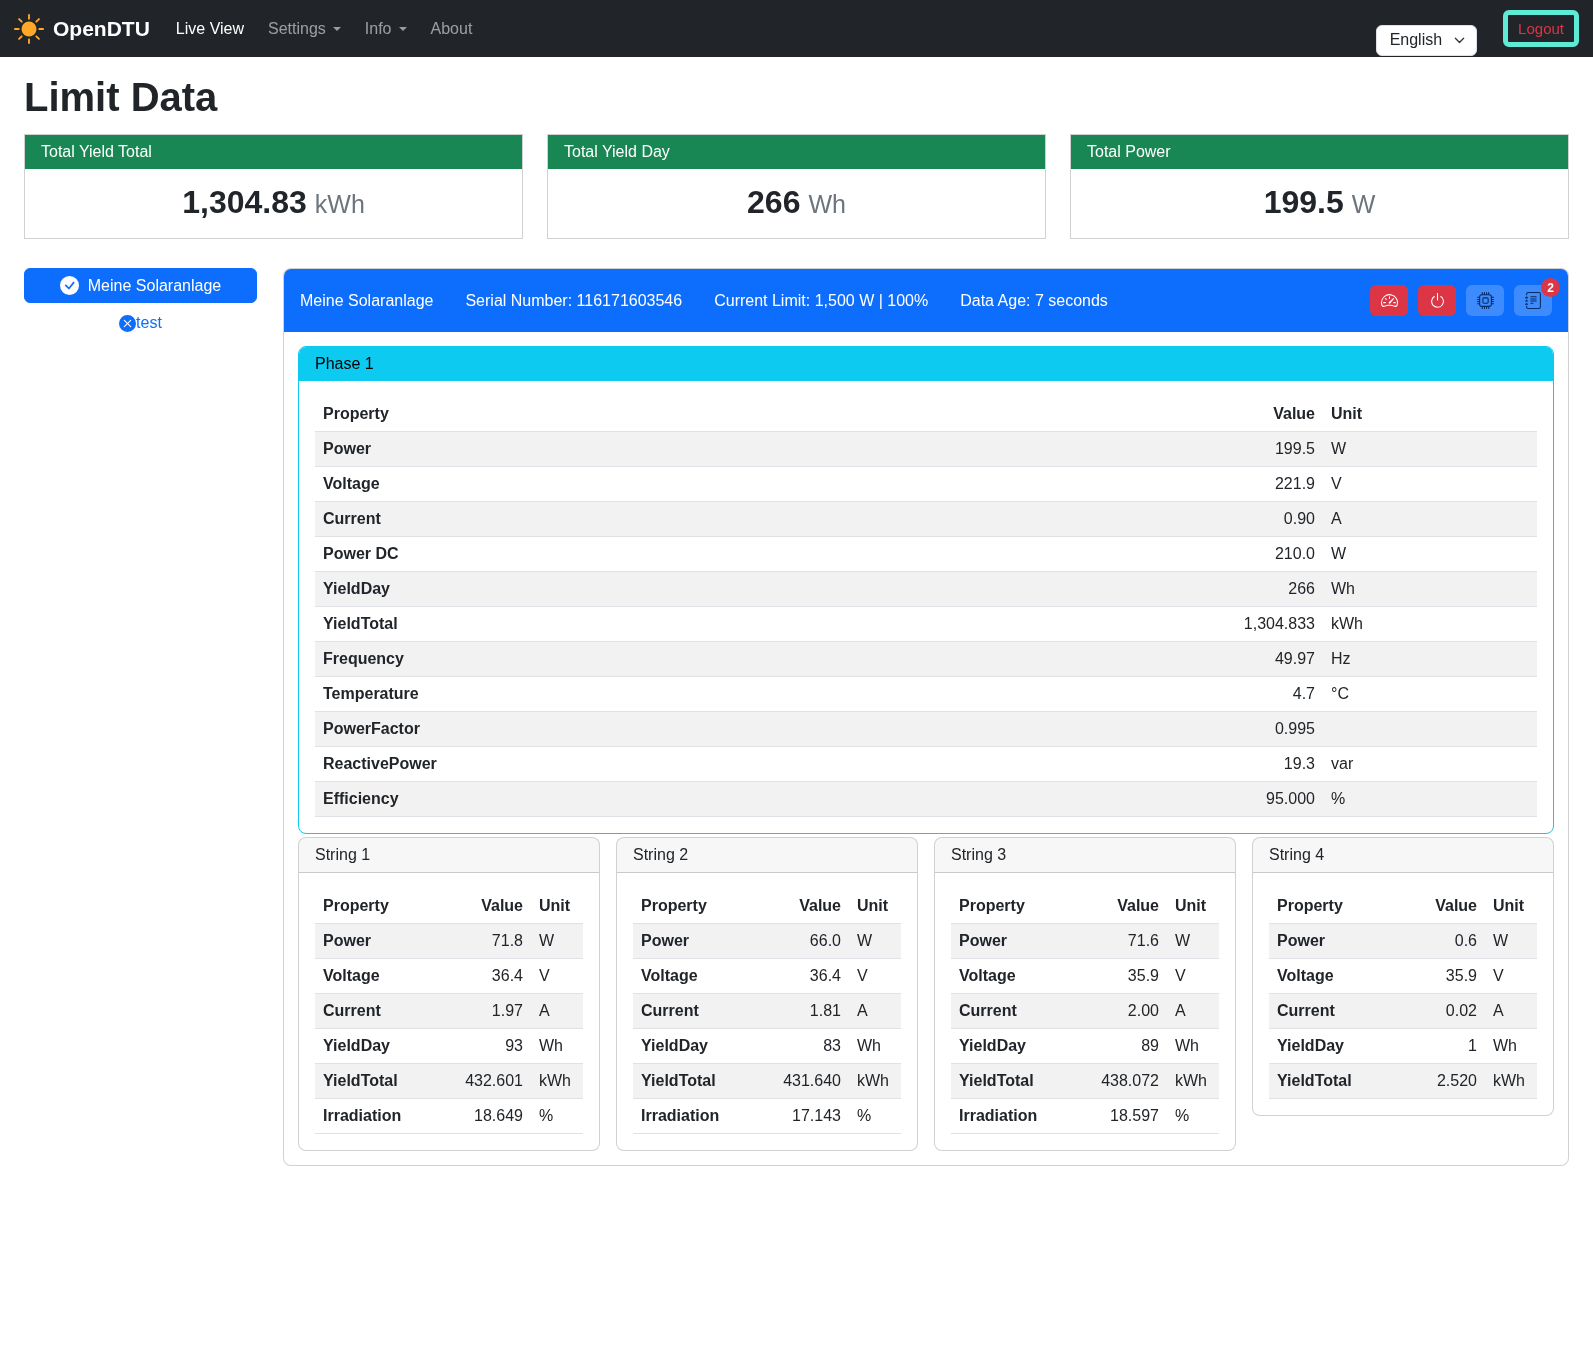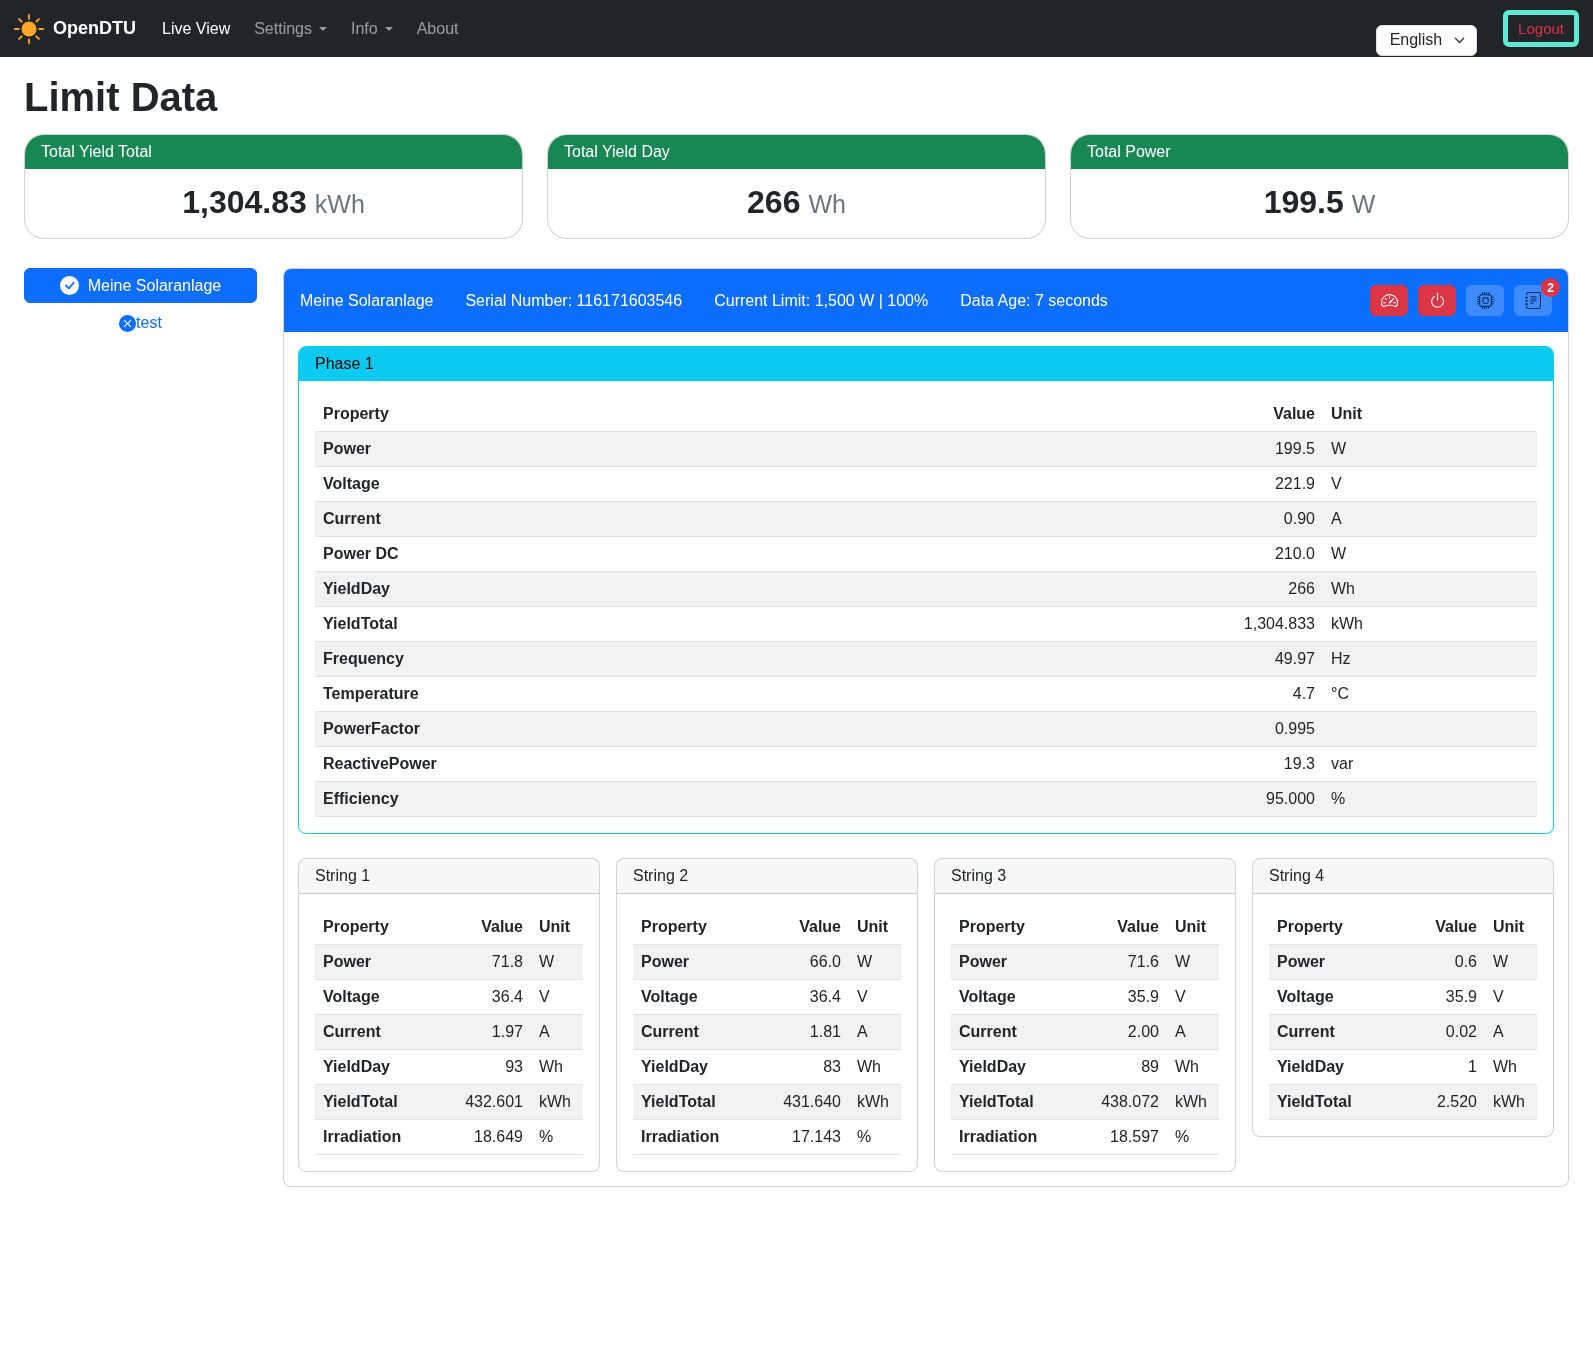--- a/index.html
+++ b/index.html
@@ -7,37 +7,37 @@
   html, body { background: #fff; }
   body {
     width: 1593px; min-height: 1359px;
     font-family: "Liberation Sans", "DejaVu Sans", sans-serif;
     font-size: 16px; color: #212529;
   }
   button { font-family: inherit; }
 
   
   .navbar { height: 57px; background: #212529; display: flex; align-items: center; padding: 0 14px; }
-  .brand { display: flex; align-items: center; gap: 9px; color: #fff; font-size: 18px; font-weight: 700; margin-right: 14px; cursor: pointer; text-decoration: none; }
+  .brand { display: flex; align-items: center; gap: 9px; color: #fff; font-size: 21px; font-weight: 700; margin-right: 14px; cursor: pointer; text-decoration: none; }
   .nav { display: flex; align-items: center; list-style: none; }
   .nav-link { display: flex; align-items: center; gap: 7px; padding: 8px 12px; color: rgba(255,255,255,.55); text-decoration: none; cursor: pointer; }
   .nav-link.active { color: #fff; }
   .caret { width: 0; height: 0; border-left: 4px solid transparent; border-right: 4px solid transparent; border-top: 4px solid currentColor; display: inline-block; }
   .nav-right { margin-left: auto; display: flex; align-items: center; gap: 26px; }
   .lang-select { position: relative; background: #fff; border: 1px solid #dee2e6; border-radius: 6px; padding: 5px 34px 6px 13px; color: #212529; cursor: pointer; font-size: 16px; margin-top: 23px; }
   .lang-select svg { position: absolute; right: 11px; top: 50%; transform: translateY(-50%); }
   .btn-logout { background: transparent; border: 5px solid #5eead4; color: #dc3545; border-radius: 6px; padding: 5px 10px; font-size: 15px; cursor: pointer; }
 
   
   .container { padding: 0 24px; }
   h1.page-title { font-size: 40px; font-weight: 600; margin: 18px 0 14px; }
 
   
   .summary-row { display: flex; gap: 24px; margin-bottom: 29px; }
-  .sum-card { flex: 1; border: 1px solid rgba(0,0,0,.18); border-radius: 20px; overflow: hidden; background: #fff; }
+  .sum-card { flex: 1; border: 1px solid rgba(0,0,0,.18); border-radius: 0; overflow: hidden; background: #fff; }
   .sum-card-hd { background: #198754; color: #fff; padding: 8px 16px; }
   .sum-card-bd { padding: 15px 16px 17px; text-align: center; }
   .sum-value { font-size: 32px; font-weight: 700; }
   .sum-unit { font-size: 25px; color: #6c757d; margin-left: 8px; font-weight: 400; }
 
   
   .content-row { display: flex; gap: 26px; align-items: flex-start; margin-bottom: 30px; }
   .sidebar { width: 233px; flex: 0 0 233px; }
   .inv-btn { width: 100%; display: flex; align-items: center; justify-content: center; gap: 9px; background: #0d6efd; border: 1px solid #0d6efd; color: #fff; font-size: 16px; border-radius: 6px; padding: 7px 10px; cursor: pointer; }
   .inv-test { margin-top: 11px; display: flex; align-items: center; justify-content: center; color: #0d6efd; cursor: pointer; font-size: 16px; }
@@ -47,21 +47,21 @@
   .panel-header { background: #0d6efd; color: #fff; padding: 16px; display: flex; align-items: center; gap: 32px; }
   .panel-header span { white-space: nowrap; }
   .hdr-buttons { margin-left: auto; display: flex; gap: 10px; }
   .icon-btn { position: relative; width: 38px; height: 31px; border: none; border-radius: 6px; display: flex; align-items: center; justify-content: center; cursor: pointer; }
   .icon-btn.red { background: #dc3545; color: #fff; }
   .icon-btn.blue { background: #3d8bfd; color: #052c65; }
   .badge { position: absolute; top: -7px; right: -8px; min-width: 19px; height: 19px; padding: 0 5px; border-radius: 10px; background: #dc3545; color: #fff; font-size: 12px; font-weight: 700; display: flex; align-items: center; justify-content: center; }
   .panel-body { padding: 14px; }
 
   
-  .phase-card { border: 1px solid #0dcaf0; border-radius: 8px; overflow: hidden; margin-bottom: 24px; background: #fff; }
+  .phase-card { border: 1px solid #0dcaf0; border-radius: 8px; overflow: hidden; margin-bottom: 3px; background: #fff; }
   .phase-card-hd { background: #0dcaf0; color: #000; padding: 8px 16px; }
   .phase-card-bd { padding: 16px; }
 
   
   table.data { width: 100%; border-collapse: collapse; }
   table.data td { padding: 8px; border-bottom: 1px solid #dee2e6; text-align: left; vertical-align: middle; }
   table.data thead td { font-weight: 700; }
   table.data .prop { font-weight: 700; }
   table.data .val { text-align: right; }
   table.data tbody tr:nth-child(odd) { background: rgba(0,0,0,.05); }

